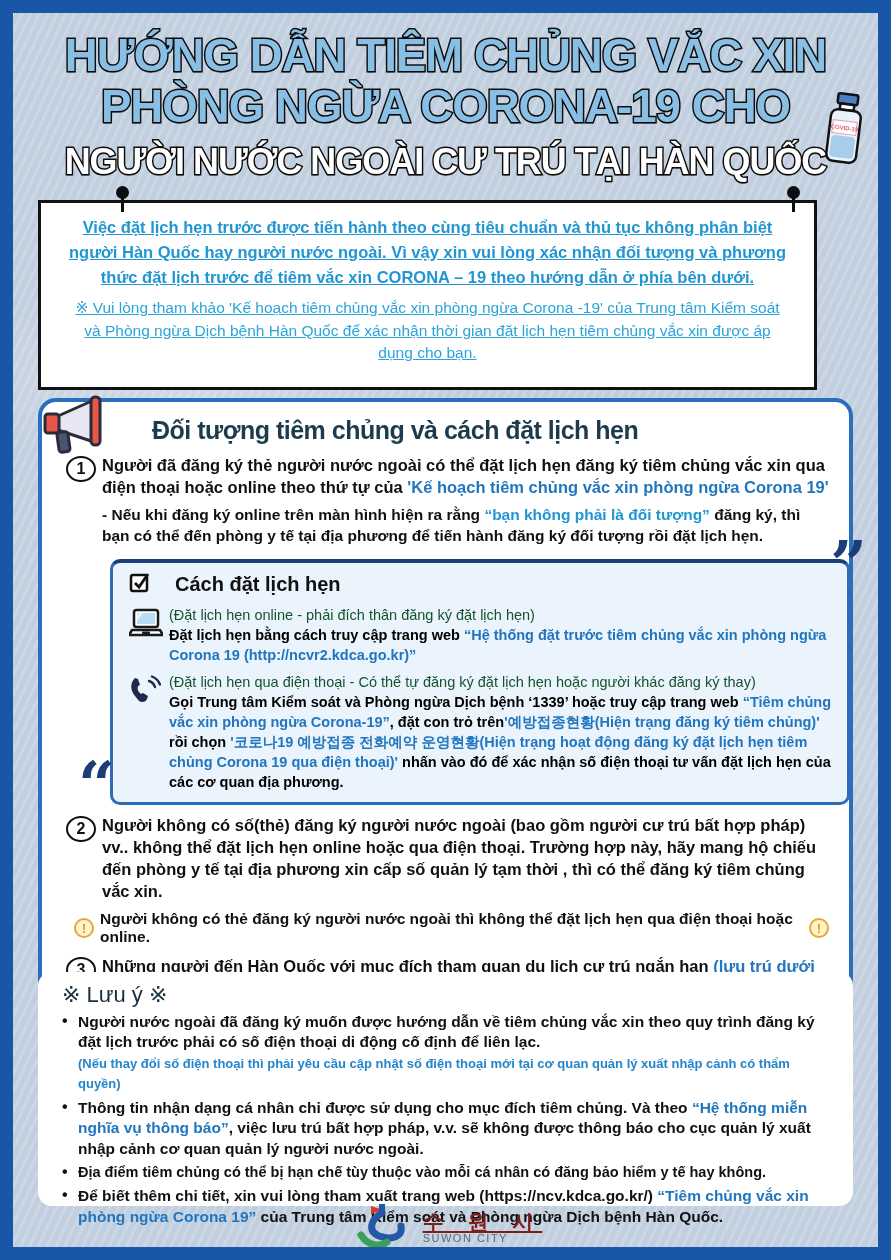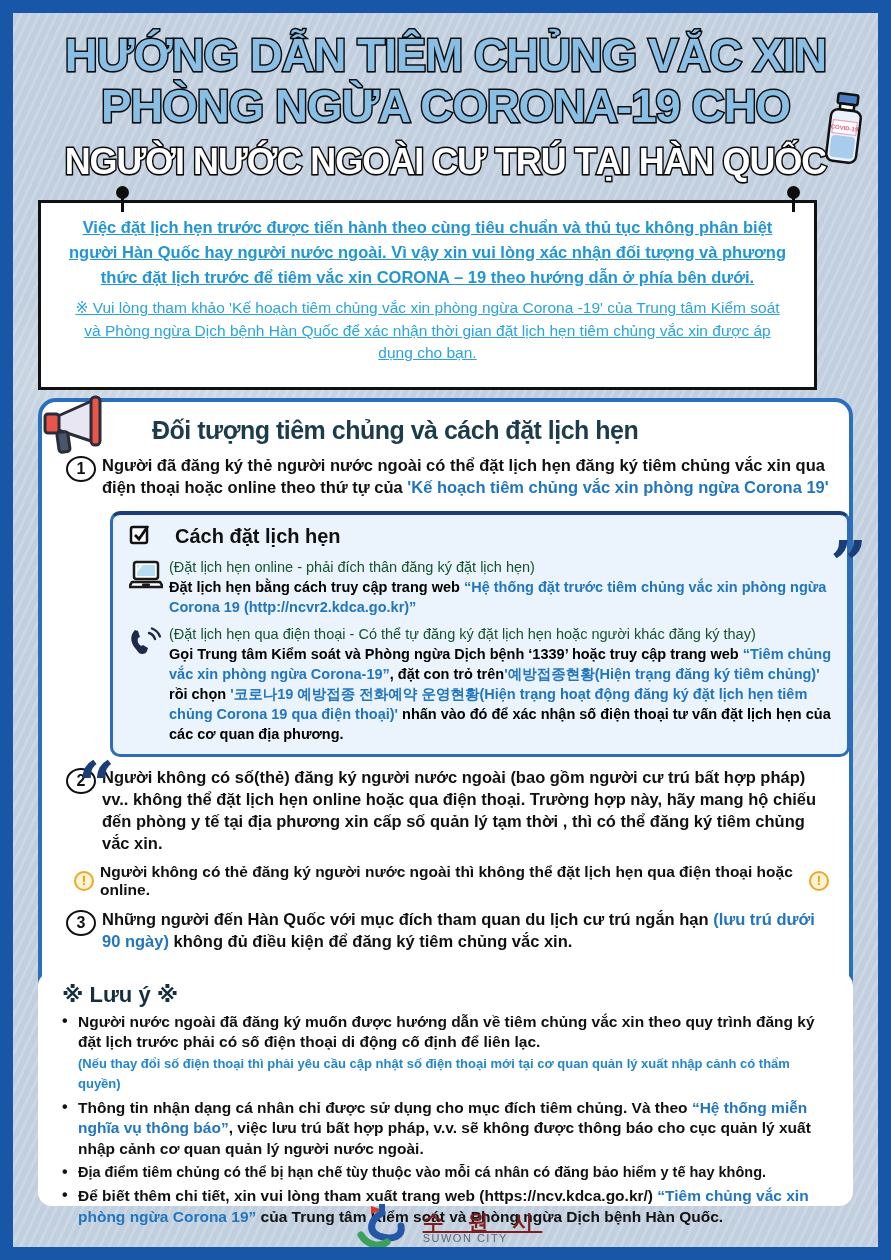--- a/index.html
+++ b/index.html
@@ -117,21 +117,21 @@
   }
 
   .fold-corner{ position:absolute; right:-4px; bottom:-4px; width:62px; height:62px; }
 
   
   .notes-box{
     left:38px; top:972px; width:815px; height:234px;
     background:#fff; border-radius:14px;
     padding:10px 20px 6px 24px; z-index:3;
   }
-  .notes-heading{ color:#15303c; font-size:22px; font-weight:700; margin-bottom:4px; }
+  .notes-heading{ color:#15303c; font-size:22px; font-weight:400; margin-bottom:4px; }
   .note-li{ display:flex; margin-top:4px; }
   .note-bullet{ flex:0 0 16px; font-size:16px; font-weight:800; color:#111; }
   .note-text{ flex:1; font-size:15.5px; font-weight:700; color:#111; line-height:1.32; }
   .note-sub{ font-size:13px; color:#2386cc; font-weight:700; line-height:1.3; }
   .note-small{ font-size:14.5px; }
 
   
   .footer{
     left:0; right:0; top:1206px; height:44px;
     display:flex; align-items:center; justify-content:center; gap:10px; z-index:4;
@@ -177,20 +177,23 @@
 
 <div class="abs main-box">
 
   <div class="section-heading">Đối tượng tiêm chủng và cách đặt lịch hẹn</div>
 
   <div class="item">
     <div class="item-num">1</div>
     <div class="item-body">
       <span>Người đã đăng ký thẻ người nước ngoài có thể đặt lịch hẹn đăng ký tiêm chủng vắc xin qua điện thoại hoặc online theo thứ tự của </span><span class="blue">'Kế hoạch tiêm chủng vắc xin phòng ngừa Corona 19'</span>
     </div>
+  </div>
+  <div class="sub-dash">
+    <span>- Nếu khi đăng ký online trên màn hình hiện ra rằng </span><span class="cyan">“bạn không phải là đối tượng”</span><span> đăng ký, thì bạn có thể đến phòng y tế tại địa phương để tiến hành đăng ký đối tượng rồi đặt lịch hẹn.</span>
   </div>
 
   <div class="booking-box">
     <div class="booking-heading">
       <span>
         <svg width="22" height="22" viewBox="0 0 22 22">
           <rect x="2" y="4" width="16" height="16" rx="2" fill="#fff" stroke="#111" stroke-width="2.5"></rect>
           <polyline points="6,12 10,16 19,3" fill="none" stroke="#111" stroke-width="2.8"></polyline>
         </svg>
       </span>

